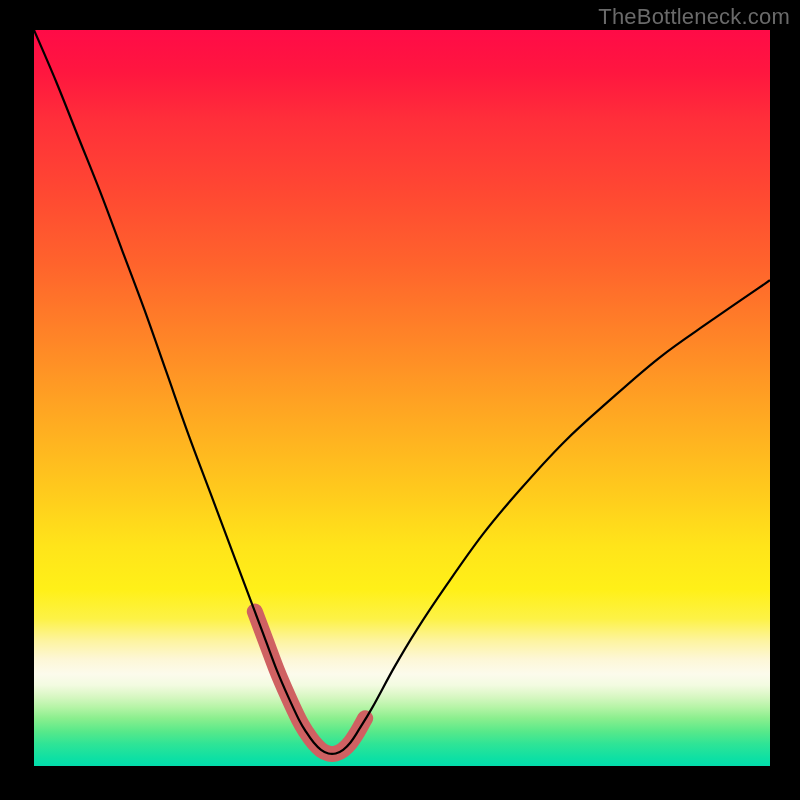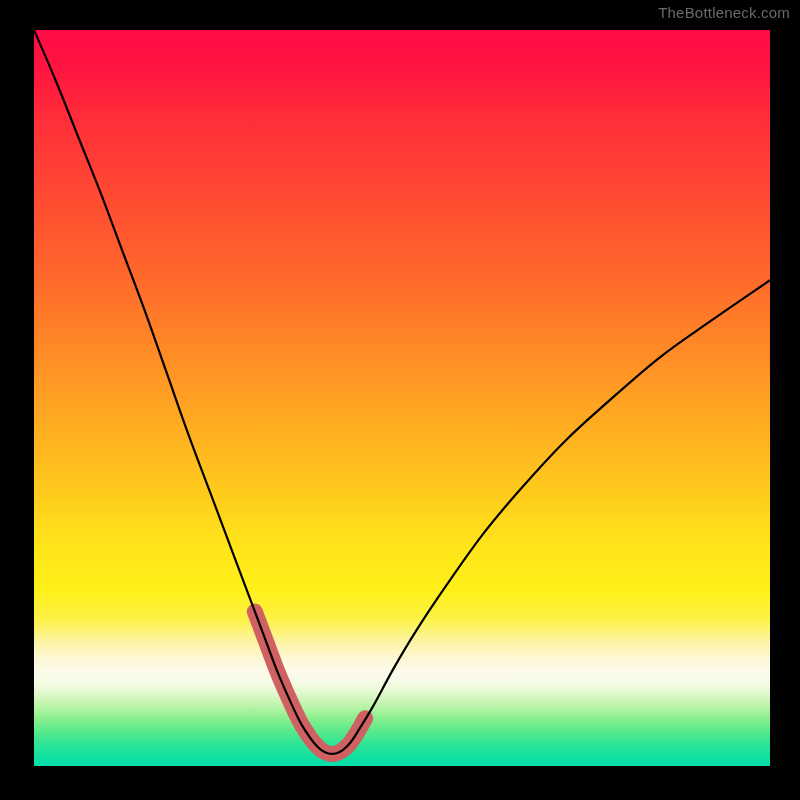--- a/index.html
+++ b/index.html
@@ -15,21 +15,21 @@
     position: relative;
     width: 800px;
     height: 800px;
     background: #000;
   }
   .watermark {
     position: absolute;
     top: 4px;
     right: 10px;
     color: #6a6a6a;
-    font-size: 15px;
+    font-size: 22px;
     font-weight: 500;
     letter-spacing: 0.2px;
     z-index: 20;
   }
   .plot-area {
     position: absolute;
     left: 34px;
     top: 30px;
     width: 736px;
     height: 736px;

